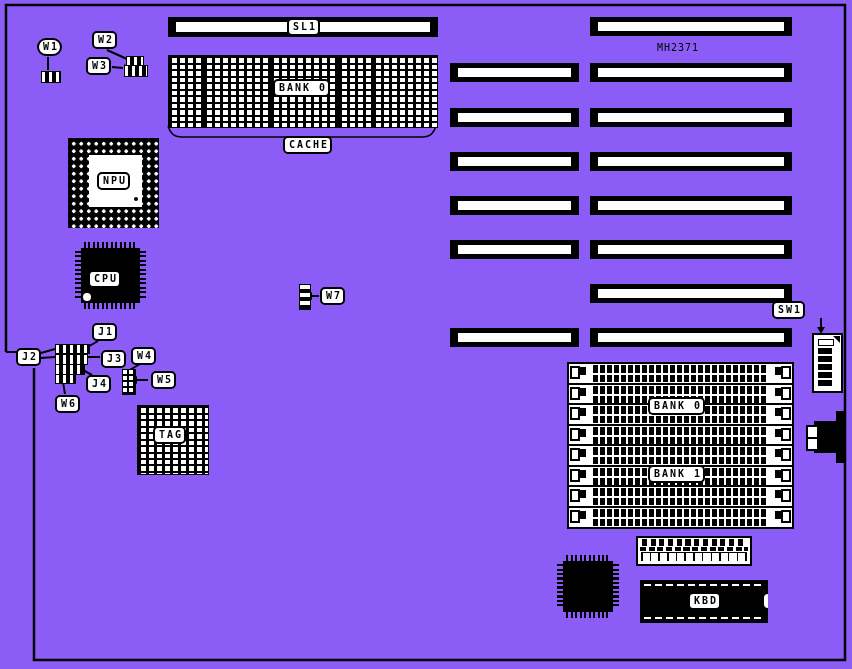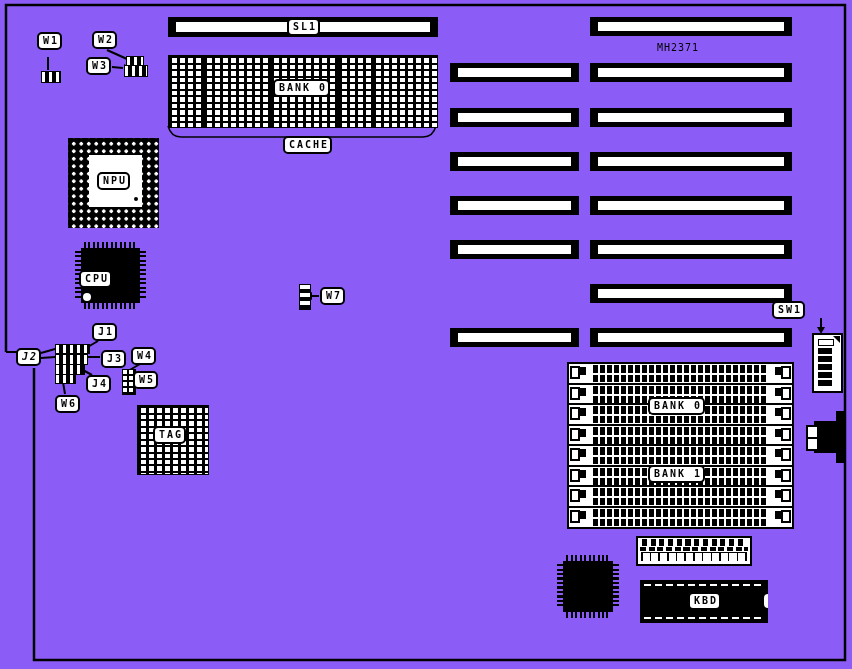--- a/index.html
+++ b/index.html
@@ -140,43 +140,43 @@
   <div class="lbl" style="left:97px;top:172px;">NPU</div>
 
   <div class="qfp" style="left:75px;top:242px;width:71px;height:67px;">
     <div class="pt"></div>
     <div class="pb"></div>
     <div class="pl"></div>
     <div class="pr"></div>
     <div class="body"></div>
     <div class="dot"></div>
   </div>
-  <div class="lbl" style="left:79px;top:270px;">CPU</div>
-
-  <div class="lbl" style="left:37px;top:32px;">W1</div>
+  <div class="lbl" style="left:88px;top:270px;">CPU</div>
+
+  <div class="lbl" style="left:37px;top:38px;border-radius:9px;">W1</div>
   <div class="jmp" style="left:41px;top:71px;width:18px;height:10px;"></div>
   <div class="lbl" style="left:92px;top:31px;">W2</div>
   <div class="jmp" style="left:126px;top:56px;width:16px;height:9px;"></div>
   <div class="lbl" style="left:86px;top:57px;">W3</div>
   <div class="jmp" style="left:124px;top:65px;width:22px;height:10px;"></div>
 
   <div class="jmp-v" style="left:299px;top:284px;width:10px;height:24px;"></div>
   <div class="lbl" style="left:320px;top:287px;">W7</div>
 
   <div class="jmp" style="left:55px;top:344px;width:33px;height:8px;"></div>
   <div class="jmp" style="left:55px;top:354px;width:31px;height:9px;"></div>
   <div class="jmp" style="left:55px;top:364px;width:28px;height:9px;"></div>
   <div class="jmp" style="left:55px;top:374px;width:19px;height:8px;"></div>
   <div class="jmp-blk" style="left:122px;top:369px;width:12px;height:24px;"></div>
   <div class="lbl" style="left:92px;top:323px;">J1</div>
-  <div class="lbl" style="left:16px;top:348px;font-style:italic;">J2</div>
+  <div class="lbl" style="left:16px;top:348px;">J2</div>
   <div class="lbl" style="left:101px;top:350px;">J3</div>
   <div class="lbl" style="left:86px;top:375px;">J4</div>
   <div class="lbl" style="left:131px;top:347px;">W4</div>
-  <div class="lbl" style="left:133px;top:371px;">W5</div>
+  <div class="lbl" style="left:151px;top:371px;">W5</div>
   <div class="lbl" style="left:55px;top:395px;">W6</div>
 
   <div class="grid-chip" style="left:137px;top:405px;width:70px;height:68px;"></div>
   <div class="lbl" style="left:153px;top:426px;">TAG</div>
 
   <div class="slot" style="left:450px;top:63px;width:129px;height:19px;">
       <div class="stripe"></div>
     </div>
   <div class="slot" style="left:450px;top:108px;width:129px;height:19px;">
       <div class="stripe"></div>

